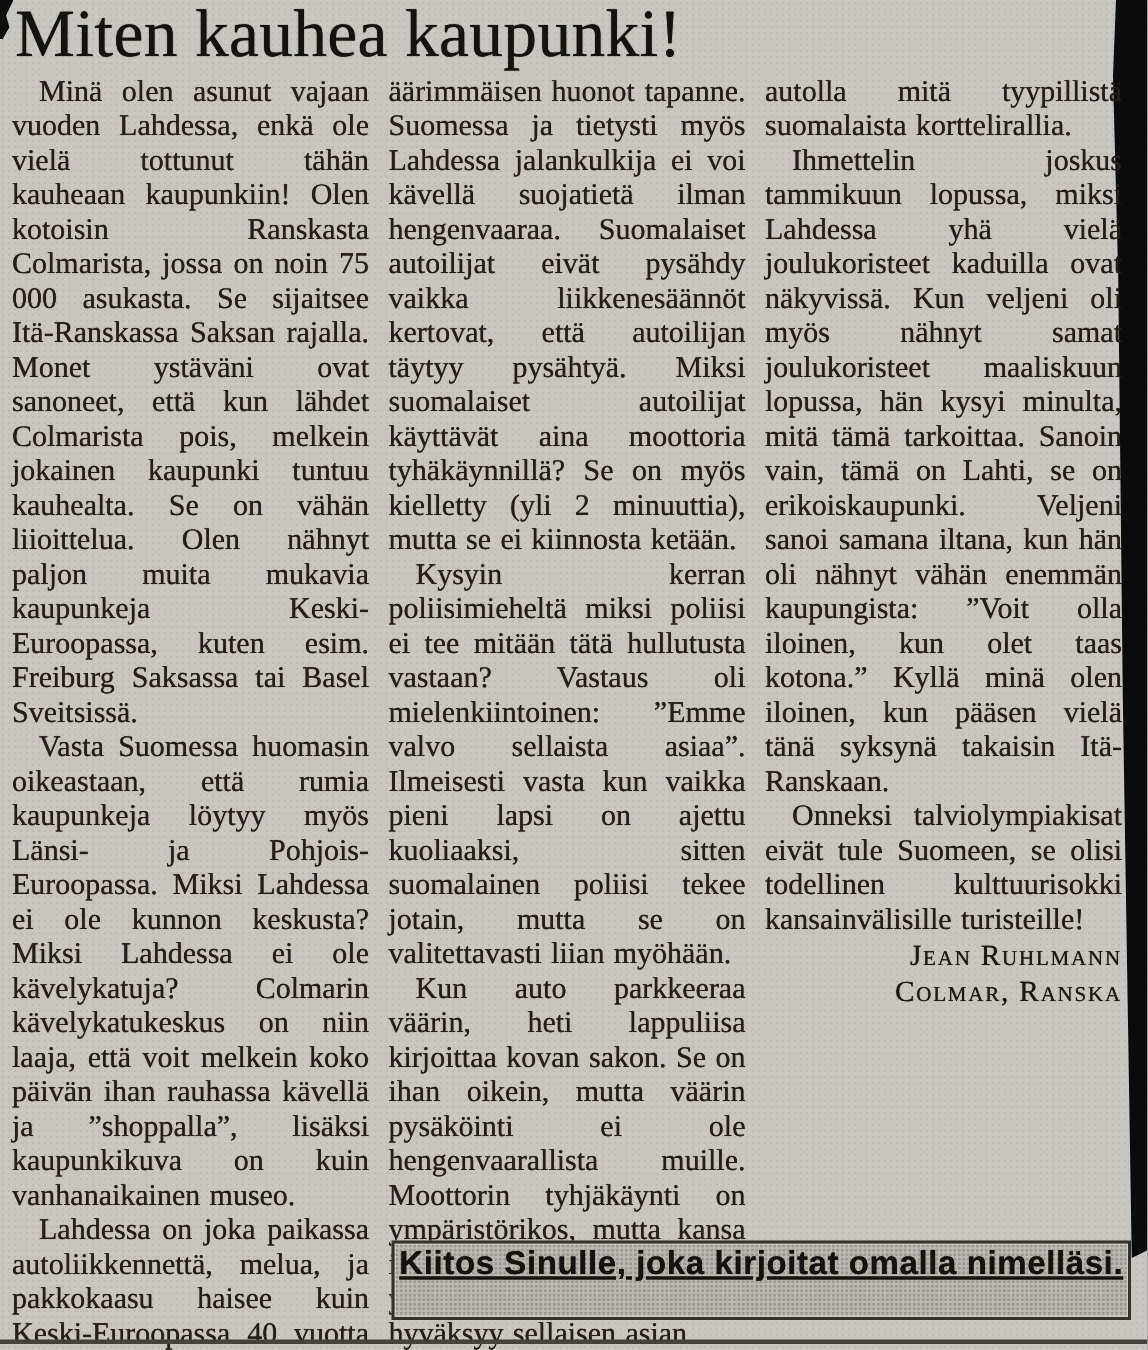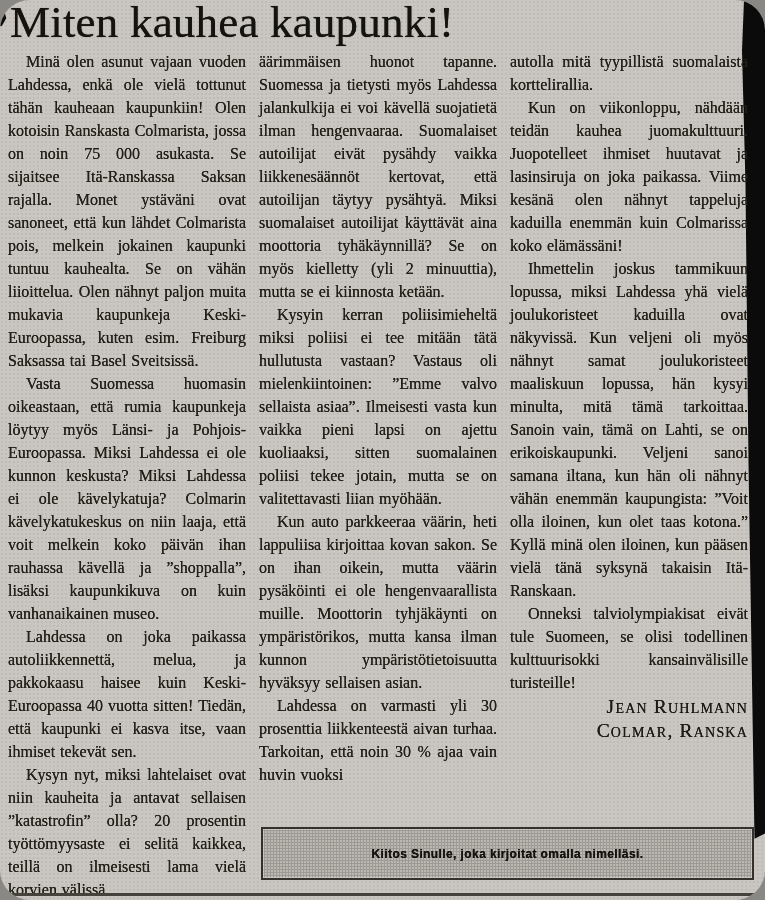--- a/index.html
+++ b/index.html
@@ -1,62 +1,61 @@
 <!DOCTYPE html>
 <html><head>
 <meta charset="utf-8">
 <style>
   html,body { margin:0; padding:0; background:#8a8885; }
   .page {
     position:relative; width:765px; height:900px; overflow:hidden;
     background:#c9c6c1;
     font-family:"Liberation Serif", serif;
-    border-radius:30px;
   }
   .page::before {
     content:""; position:absolute; inset:0; pointer-events:none;
     background-image:radial-gradient(rgba(0,0,0,0.05) 1px, transparent 1px),
                      radial-gradient(rgba(255,255,255,0.06) 1px, transparent 1px);
     background-size:4px 4px, 5px 5px;
     background-position:0 0, 2px 3px;
   }
   .headline {
     position:absolute; left:10px; top:-4px; margin:0;
     font-size:45px; font-weight:500; letter-spacing:0.2px;
     color:#15130f; text-shadow:0 0 0.7px #15130f;
     white-space:nowrap;
   }
   .columns {
     position:absolute; left:8px; top:50px; width:740px;
     display:flex; gap:13px; align-items:flex-start;
   }
   .col { width:238px; }
   .col p {
-    margin:0; font-size:16px; line-height:23px;
+    margin:0; font-size:20px; line-height:23px;
     text-align:justify; color:#242019;
     text-shadow:0 0 0.45px #242019;
     word-spacing:0.06em;
   }
   .col p.indent { text-indent:18px; }
   .signature {
     margin-top:1px; text-align:right;
     font-variant:small-caps; font-size:19.5px; line-height:24px;
     letter-spacing:1.2px; color:#1d1a15; text-shadow:0 0 0.5px #1d1a15;
   }
   .footer-box {
     position:absolute; left:261px; top:827px; width:489px; height:49px;
     background-color:#bbb8b2;
     background-image:radial-gradient(rgba(0,0,0,0.16) 1px, transparent 1.2px);
     background-size:3px 3px;
     border:2px solid #34312c;
     box-shadow:inset 0 0 0 1px rgba(255,255,255,0.28);
-    display:flex; align-items:center; justify-content:center;
+    display:flex; justify-content:center;
     font-family:"Liberation Sans", sans-serif;
-    font-weight:bold; font-size:12px; letter-spacing:0.4px;
-    color:#15130f; text-shadow:0 0 0.5px #15130f;
+    font-weight:bold; font-size:22px; letter-spacing:0.4px;
+    color:#15130f; text-shadow:0 0 0.5px #15130f;text-decoration:underline;
   }
   .edge-right {
     position:absolute; right:0; top:0; width:25px; height:842px;
     background:#0b0b0b;
     clip-path:polygon(16% 0%, 100% 0%, 100% 99%, 58% 99.6%, 34% 55%, 22% 22%, 8% 6%);
   }
   .corner-mark {
     position:absolute; left:0; top:0; width:9px; height:26px;
     background:#0d0d0c;
     clip-path:polygon(0 0, 100% 0, 45% 40%, 70% 70%, 20% 100%, 0 100%);
@@ -89,21 +88,20 @@
       <div class="col-body">
           <p class="">äärimmäisen huonot tapanne. Suomessa ja tietysti myös Lahdessa jalankulkija ei voi kävellä suojatietä ilman hengenvaaraa. Suomalaiset autoilijat eivät pysähdy vaikka liikkenesäännöt kertovat, että autoilijan täytyy pysähtyä. Miksi suomalaiset autoilijat käyttävät aina moottoria tyhäkäynnillä? Se on myös kielletty (yli 2 minuuttia), mutta se ei kiinnosta ketään.</p>
           <p class="indent">Kysyin kerran poliisimieheltä miksi poliisi ei tee mitään tätä hullutusta vastaan? Vastaus oli mielenkiintoinen: ”Emme valvo sellaista asiaa”. Ilmeisesti vasta kun vaikka pieni lapsi on ajettu kuoliaaksi, sitten suomalainen poliisi tekee jotain, mutta se on valitettavasti liian myöhään.</p>
           <p class="indent">Kun auto parkkeeraa väärin, heti lappuliisa kirjoittaa kovan sakon. Se on ihan oikein, mutta väärin pysäköinti ei ole hengenvaarallista muille. Moottorin tyhjäkäynti on ympäristörikos, mutta kansa ilman kunnon ympäristötietoisuutta hyväksyy sellaisen asian.</p>
           <p class="indent">Lahdessa on varmasti yli 30 prosenttia liikkenteestä aivan turhaa. Tarkoitan, että noin 30 % ajaa vain huvin vuoksi</p>
         </div>
     </div>
     <div class="col">
       <div class="col-body">
           <p class="">autolla mitä tyypillistä suomalaista korttelirallia.</p>
-          <p class="indent">Kun on viikonloppu, nähdään teidän kauhea juomakulttuuri. Juopotelleet ihmiset huutavat ja lasinsiruja on joka paikassa. Viime kesänä olen nähnyt tappeluja kaduilla enemmän kuin Colmarissa koko elämässäni!</p>
           <p class="indent">Ihmettelin joskus tammikuun lopussa, miksi Lahdessa yhä vielä joulukoristeet kaduilla ovat näkyvissä. Kun veljeni oli myös nähnyt samat joulukoristeet maaliskuun lopussa, hän kysyi minulta, mitä tämä tarkoittaa. Sanoin vain, tämä on Lahti, se on erikoiskaupunki. Veljeni sanoi samana iltana, kun hän oli nähnyt vähän enemmän kaupungista: ”Voit olla iloinen, kun olet taas kotona.” Kyllä minä olen iloinen, kun pääsen vielä tänä syksynä takaisin Itä-Ranskaan.</p>
           <p class="indent">Onneksi talviolympiakisat eivät tule Suomeen, se olisi todellinen kulttuurisokki kansainvälisille turisteille!</p>
         </div>
       <div class="signature">
         <div>Jean Ruhlmann</div>
         <div>Colmar, Ranska</div>
       </div>
     </div>
   </div>
 

